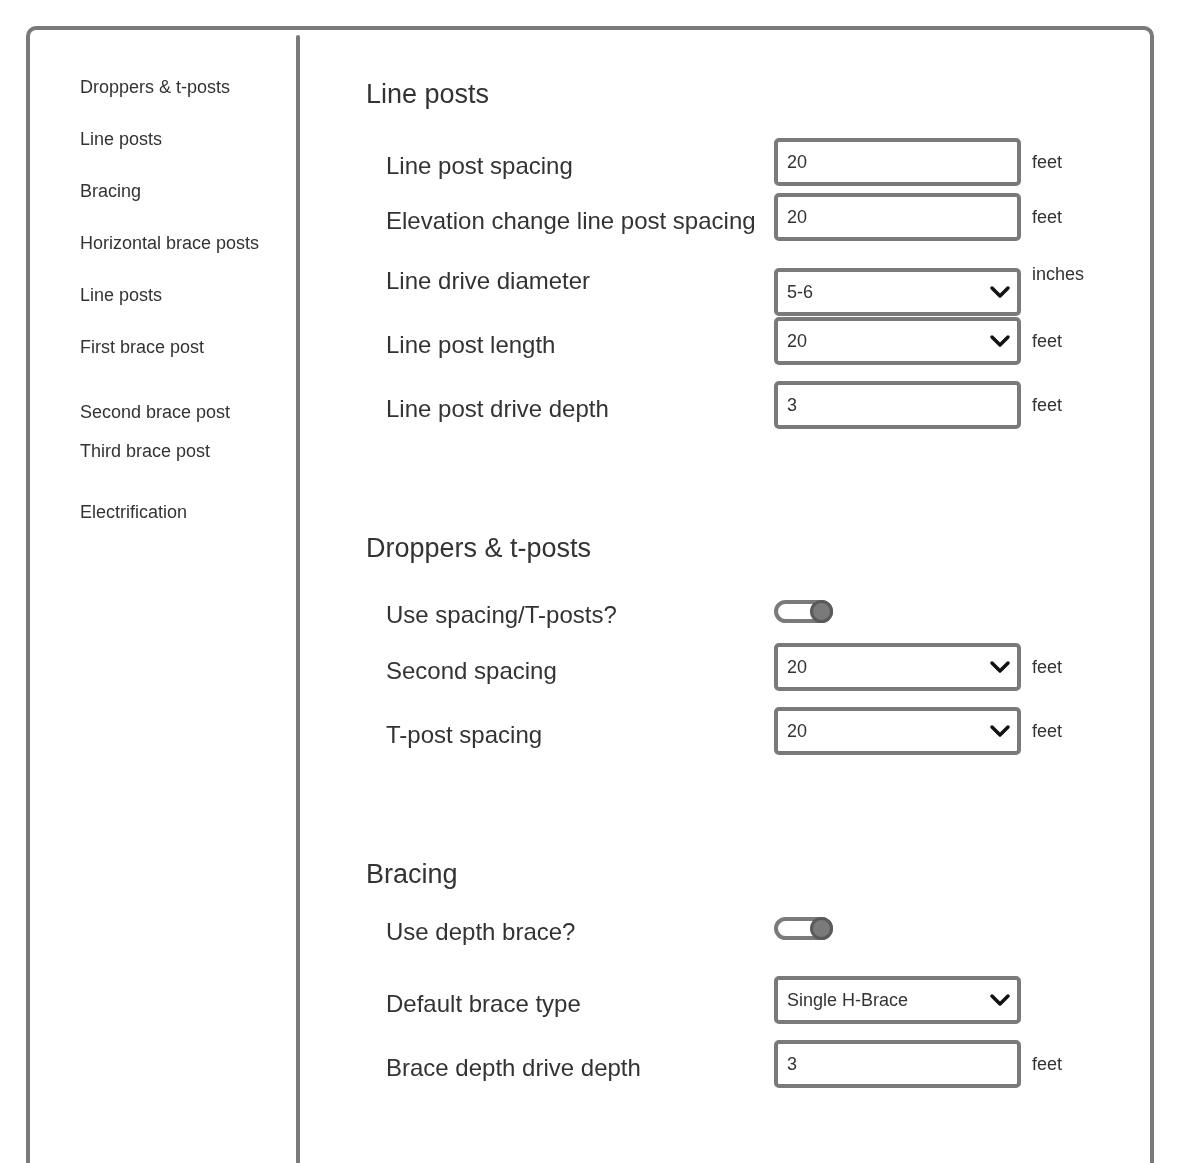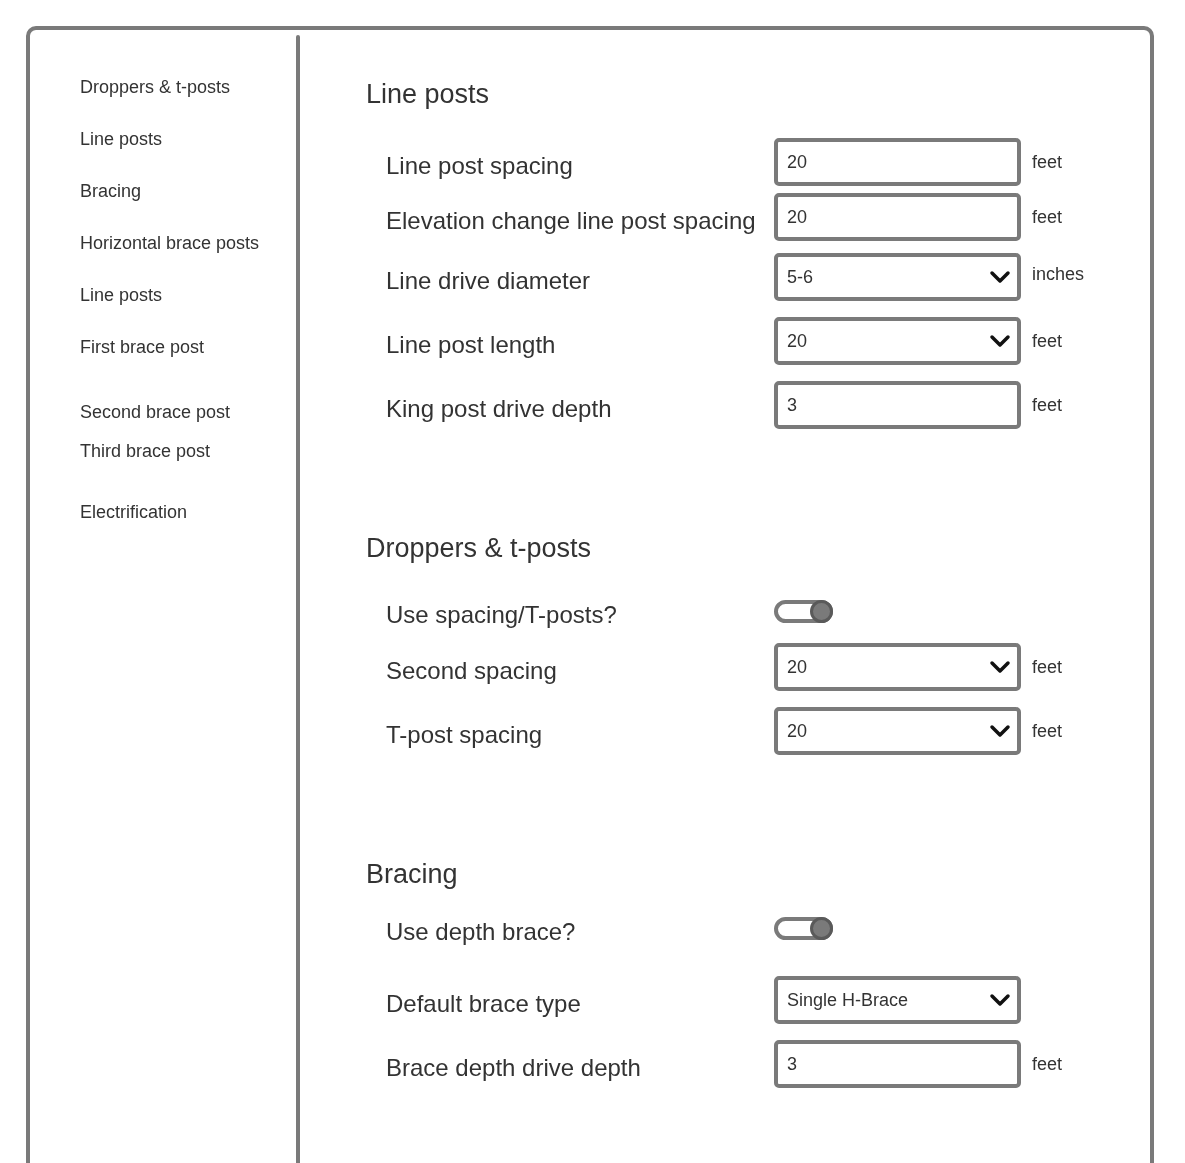--- a/index.html
+++ b/index.html
@@ -80,38 +80,38 @@
   </div>
   <div class="unit" style="top:152px">feet</div>
 
   <div class="field-label" style="top:207px">Elevation change line post spacing</div>
   <div class="input-box" style="top:193px">
     <input type="text" value="20" style="">
   </div>
   <div class="unit" style="top:207px">feet</div>
 
   <div class="field-label" style="top:267px">Line drive diameter</div>
-  <div class="input-box" style="top:253px">
+  <div class="input-box" style="top:268px">
     <span>5-6</span>
     <svg class="chevron" viewBox="0 0 22 14">
         <polyline points="3,3 11,11 19,3" fill="none" stroke="#111" stroke-width="3.5" stroke-linecap="round" stroke-linejoin="round"></polyline>
       </svg>
   </div>
   <div class="unit" style="top:264px">inches</div>
 
   <div class="field-label" style="top:331px">Line post length</div>
   <div class="input-box" style="top:317px">
     <span>20</span>
     <svg class="chevron" viewBox="0 0 22 14">
         <polyline points="3,3 11,11 19,3" fill="none" stroke="#111" stroke-width="3.5" stroke-linecap="round" stroke-linejoin="round"></polyline>
       </svg>
   </div>
   <div class="unit" style="top:331px">feet</div>
 
-  <div class="field-label" style="top:395px">King post drive depth</div>
+  <div class="field-label" style="top:395px">Line post drive depth</div>
   <div class="input-box" style="top:381px">
     <input type="text" value="3" style="">
   </div>
   <div class="unit" style="top:395px">feet</div>
 </section>
 
 <section>
   <h2 class="section-title" style="top:533px;margin:0;font-weight:normal">Droppers &amp; t-posts</h2>
 
   <div class="field-label" style="top:601px">Use spacing/T-posts?</div>

